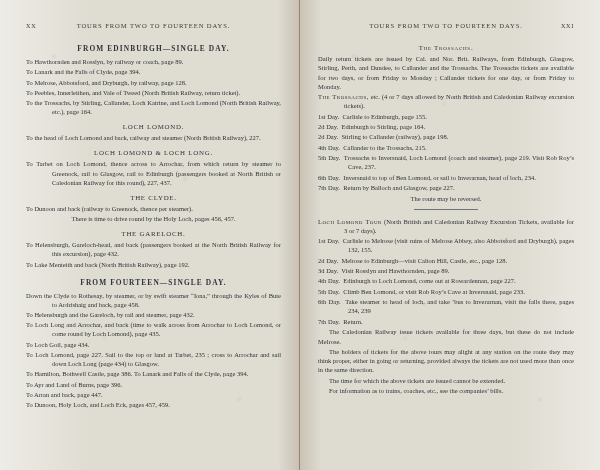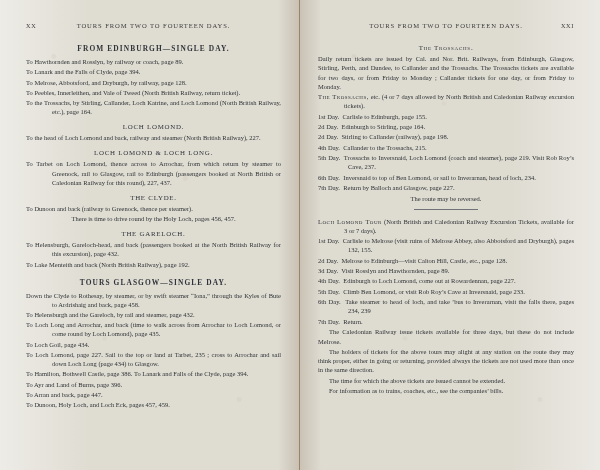--- a/index.html
+++ b/index.html
@@ -208,21 +208,21 @@
         <p class="entry">To Tarbet on Loch Lomond, thence across to Arrochar, from which return by steamer to Greenock, rail to Glasgow, rail to Edinburgh (passengers booked at North British or Caledonian Railway for this round), 227, 437.</p>
 
         <h3 class="sc">THE CLYDE.</h3>
         <p class="entry">To Dunoon and back (railway to Greenock, thence per steamer).</p>
         <p class="entry center">There is time to drive round by the Holy Loch, pages 456, 457.</p>
 
         <h3 class="sc">THE GARELOCH.</h3>
         <p class="entry">To Helensburgh, Gareloch-head, and back (passengers booked at the North British Railway for this excursion), page 432.</p>
         <p class="entry">To Lake Menteith and back (North British Railway), page 192.</p>
 
-        <h2 class="sect">TOURS GLASGOW—SINGLE DAY.</h2>
+        <h2 class="sect">FROM FOURTEEN—SINGLE DAY.</h2>
         <p class="entry">Down the Clyde to Rothesay, by steamer, or by swift steamer “Iona,” through the Kyles of Bute to Ardrishaig and back, page 458.</p>
         <p class="entry">To Helensburgh and the Gareloch, by rail and steamer, page 432.</p>
         <p class="entry">To Loch Long and Arrochar, and back (time to walk across from Arrochar to Loch Lomond, or come round by Loch Lomond), page 435.</p>
         <p class="entry">To Loch Goil, page 434.</p>
         <p class="entry">To Loch Lomond, page 227.   Sail to the top or land at Tarbet, 235 ; cross to Arrochar and sail down Loch Long (page 434) to Glasgow.</p>
         <p class="entry">To Hamilton, Bothwell Castle, page 386.   To Lanark and Falls of the Clyde, page 394.</p>
         <p class="entry">To Ayr and Land of Burns, page 396.</p>
         <p class="entry">To Arran and back, page 447.</p>
         <p class="entry">To Dunoon, Holy Loch, and Loch Eck, pages 457, 459.</p>
 

